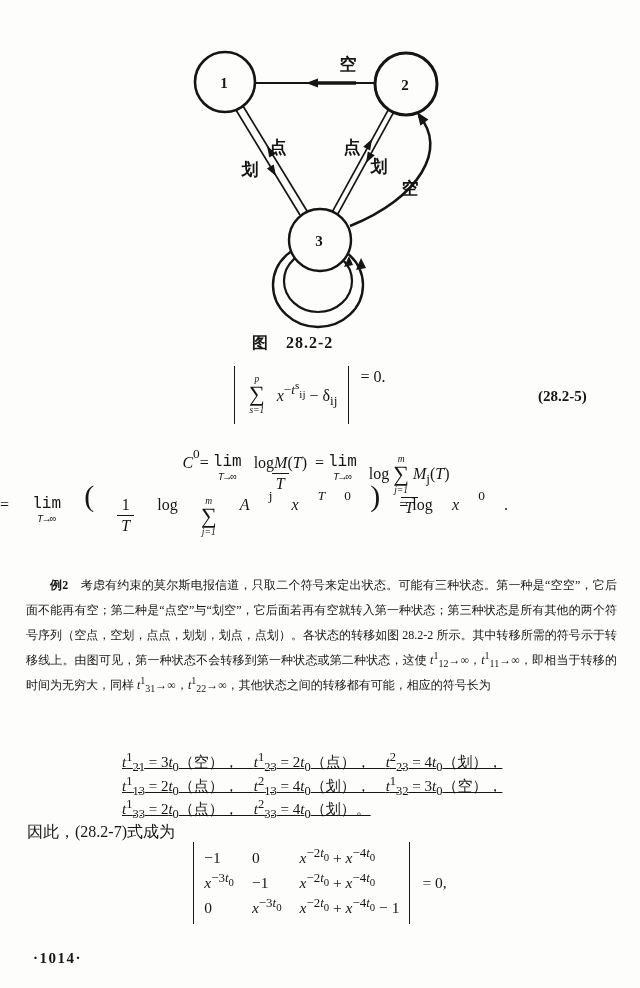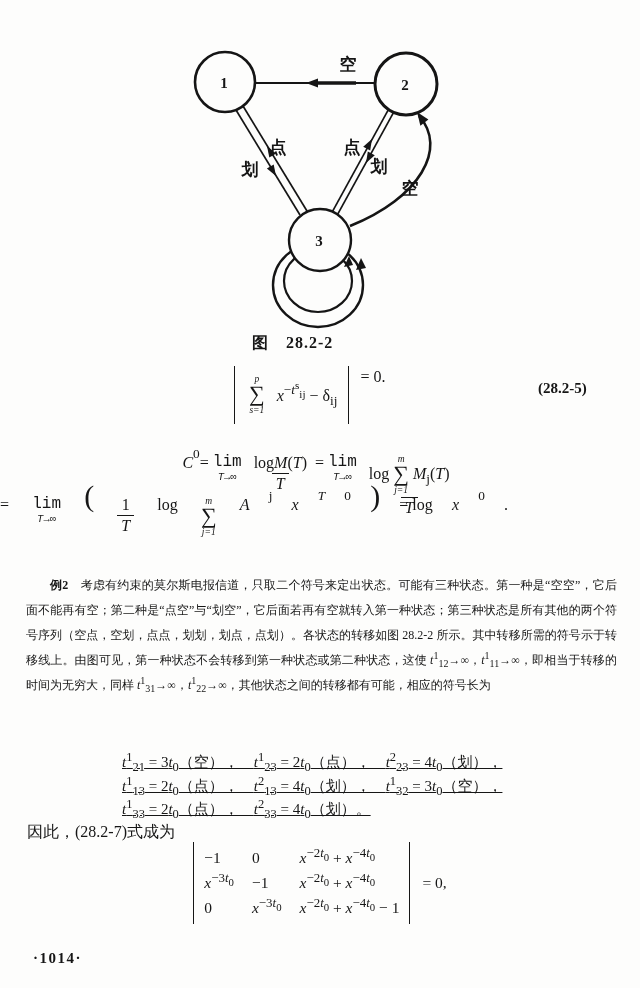--- a/index.html
+++ b/index.html
@@ -25,21 +25,21 @@
   .limblk{display:inline-flex;flex-direction:column;align-items:center;vertical-align:middle;margin:0 4px;line-height:1;font-family:Liberation Mono, monospace;}
   .limblk .under{font-size:10.5px;margin-top:2px;}
   .bigsum{display:inline-flex;flex-direction:column;align-items:center;vertical-align:middle;line-height:1;margin:0 4px;}
   .bigsum .st,.bigsum .sb{font-size:9.5px;font-style:italic;line-height:1.1;}
   .bigsum .sg{font-size:22px;line-height:0.95;}
   .bigp{font-size:30px;vertical-align:middle;line-height:0;font-weight:normal;}
   .dbar{display:inline-flex;align-items:center;border-left:1.6px solid #161616;border-right:1.6px solid #161616;padding:8px 10px;}
   .ml{margin-left:8px;}
 
   .eq5row{position:absolute;left:234px;top:366px;}
-  .eqnum{position:absolute;left:538px;top:380px;font-size:15px;font-weight:bold;}
+  .eqnum{position:absolute;left:538px;top:388px;font-size:15px;font-weight:bold;}
 
   .line{position:absolute;left:27px;font-size:16px;}
   .set-x0{top:423px;}
   .c0l1{position:absolute;left:0;top:454px;width:640px;display:flex;justify-content:center;font-size:16px;}
   .c0l2{position:absolute;left:0;top:496px;width:508px;display:flex;justify-content:space-between;font-size:16px;}
 
   .para{position:absolute;left:26px;top:573px;width:591px;font-size:12px;line-height:25px;
         text-align:justify;text-indent:2em;}
 
   .lengths{position:absolute;left:122px;top:751px;font-size:15px;line-height:23.5px;text-decoration:underline;}

